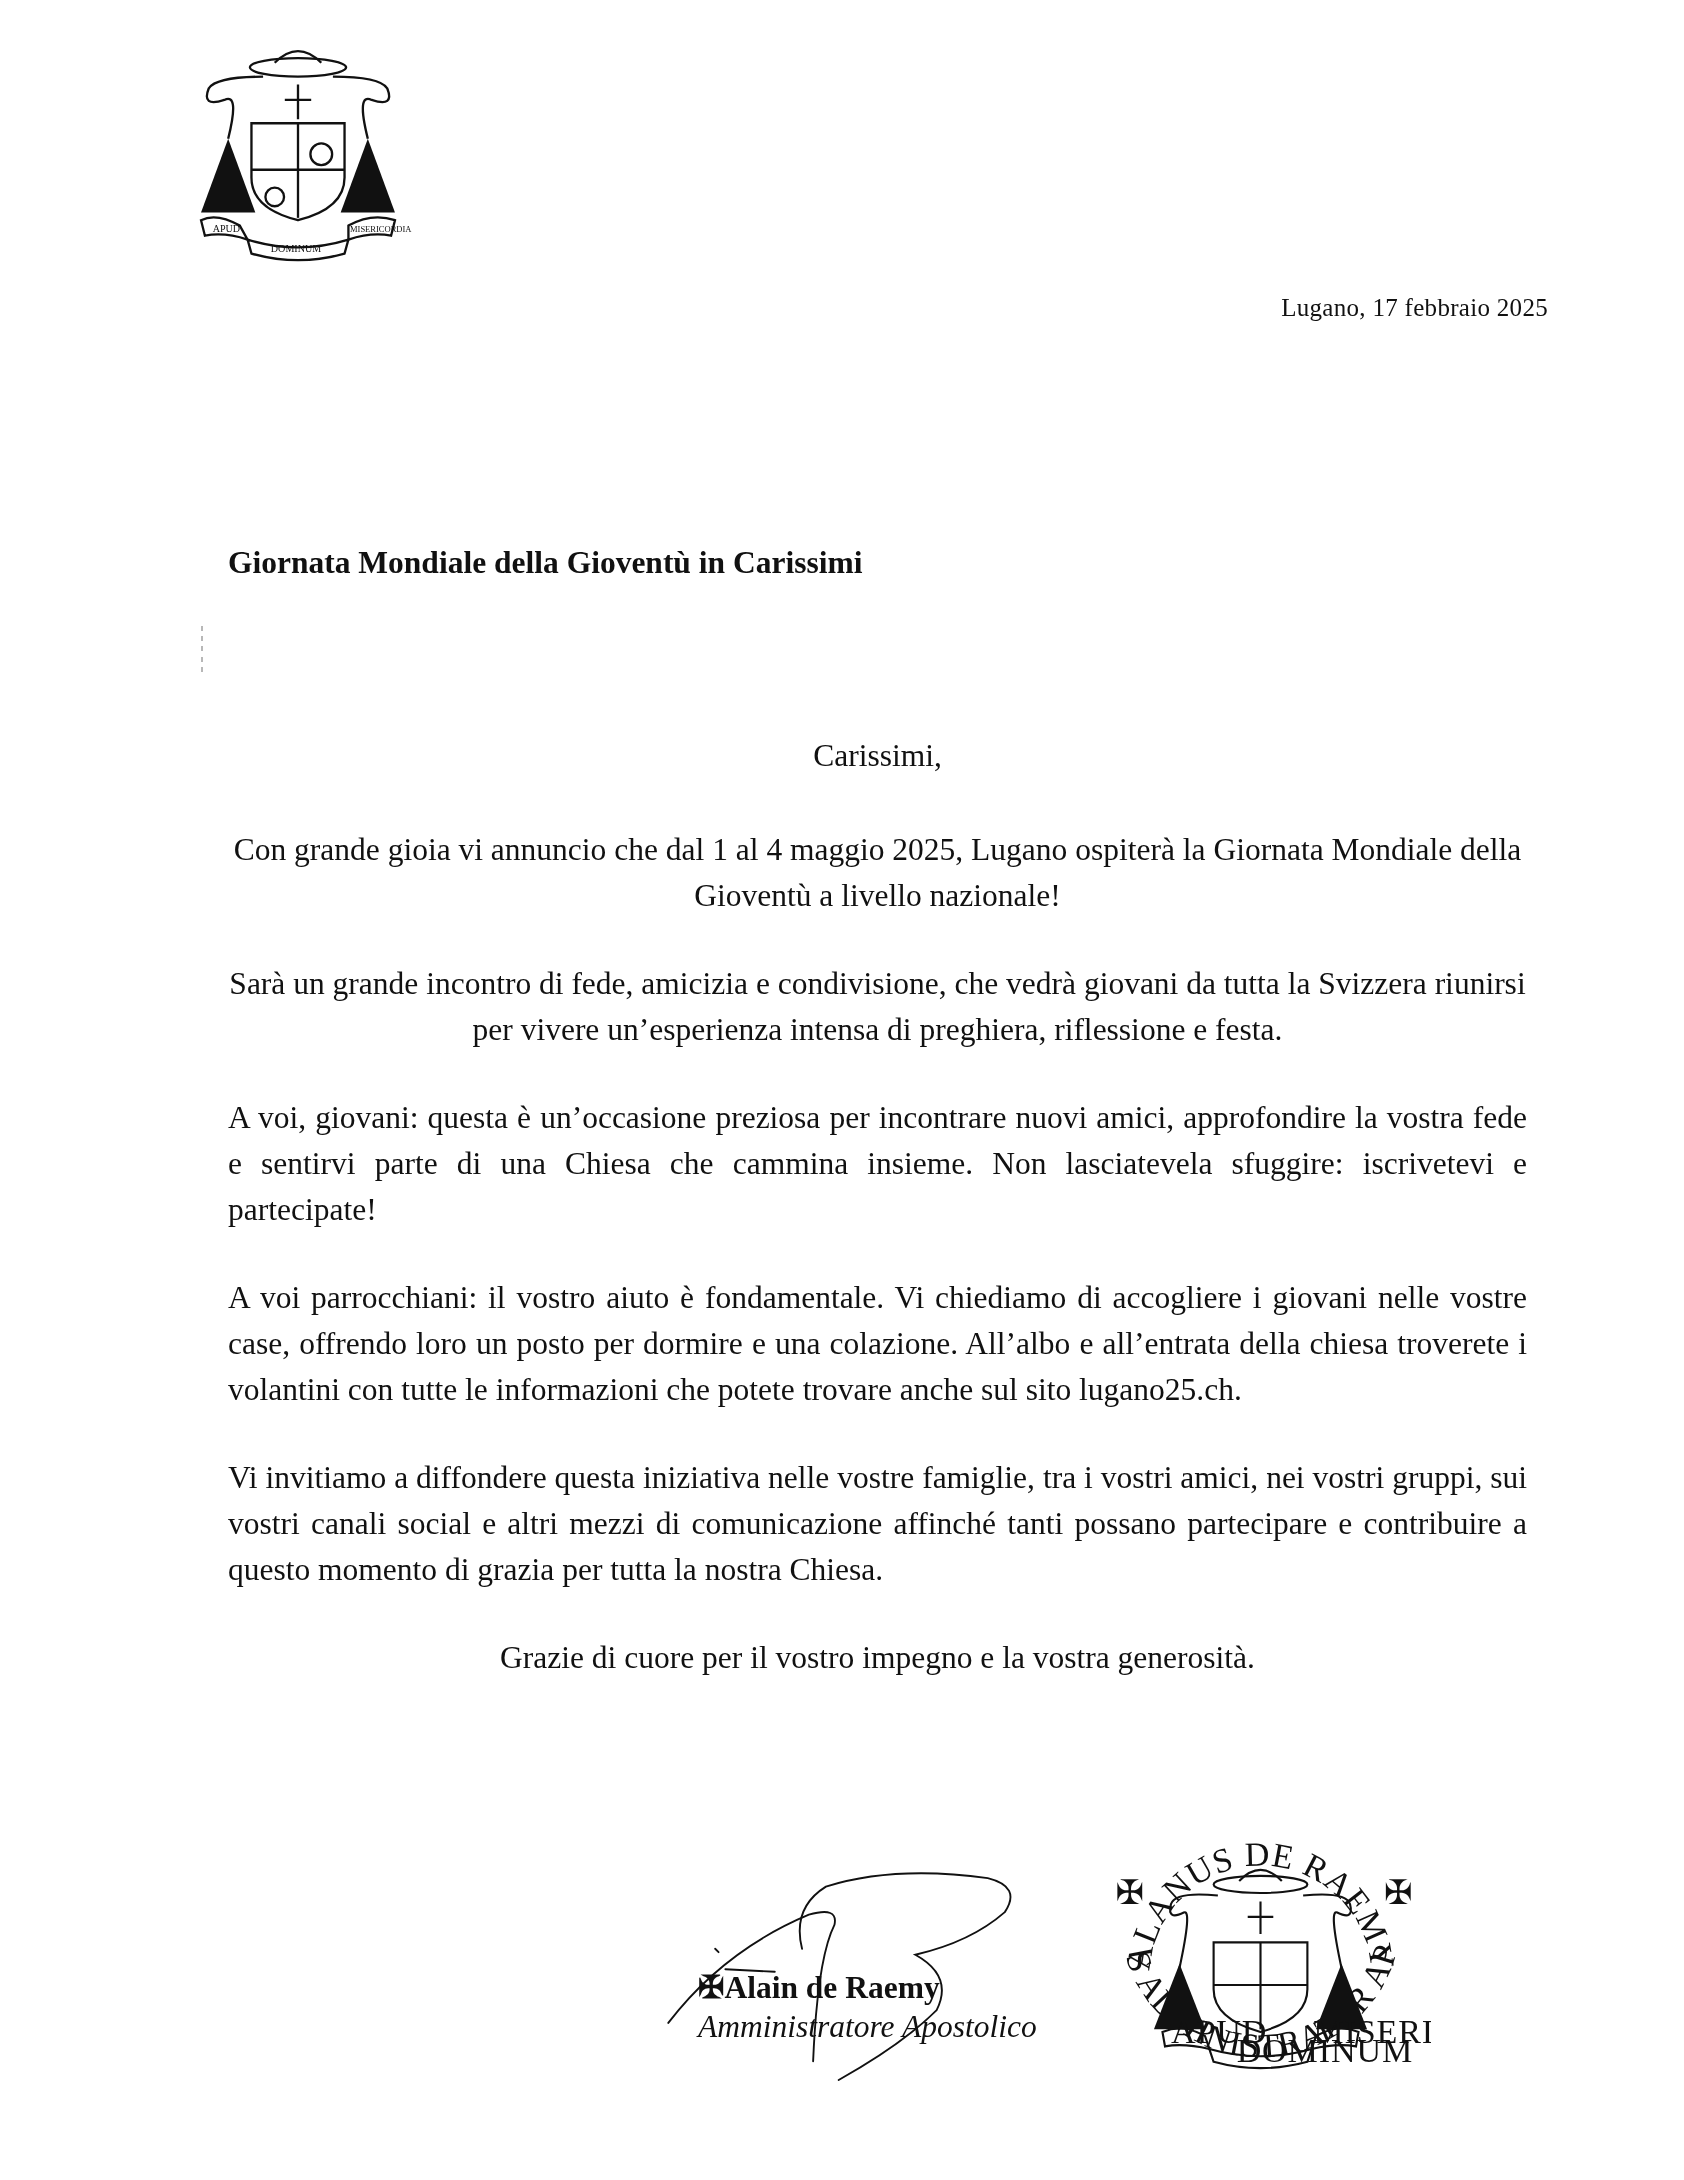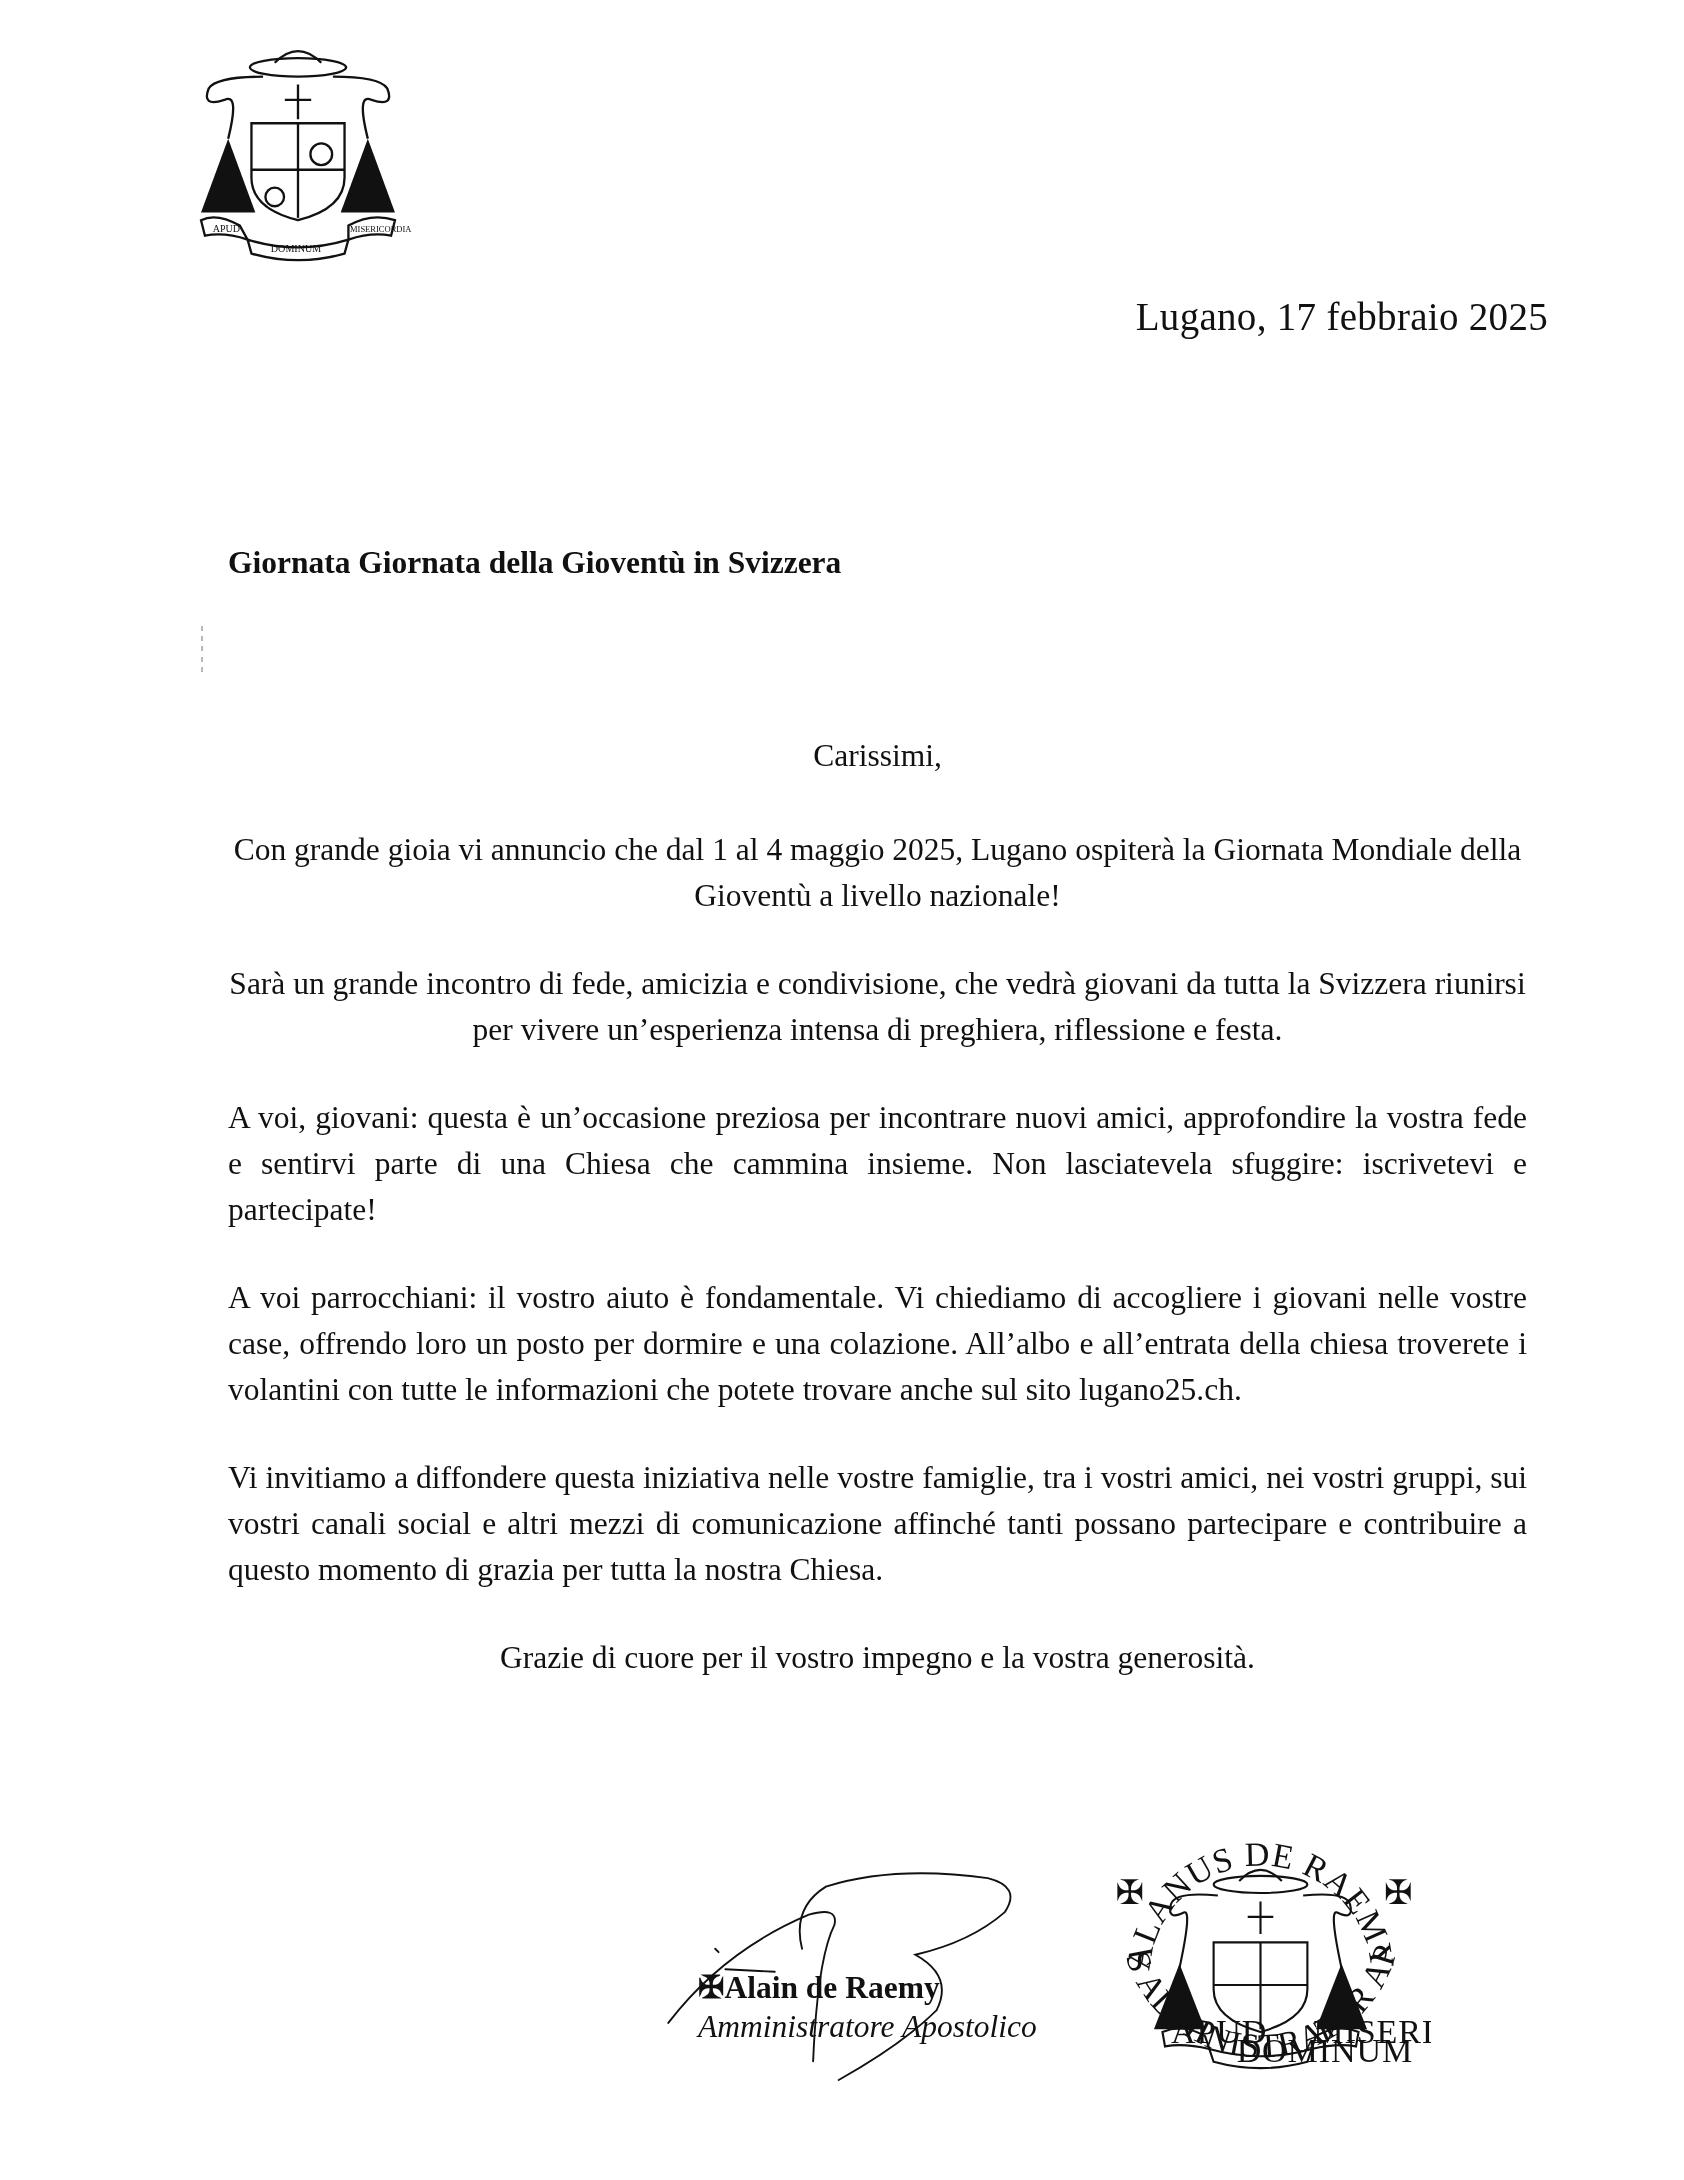--- a/index.html
+++ b/index.html
@@ -1,19 +1,19 @@
 <!DOCTYPE html>
 <html style="font-size:13.6px"><head>
 <meta charset="utf-8">
 <style>
   html, body { margin: 0; padding: 0; background: #ffffff; }
   body { width: 1684px; height: 2181px; position: relative; overflow: hidden;
          font-family: "Liberation Serif", "DejaVu Serif", serif; color: #111111; }
   .crest { position: absolute; left: 170px; top: 34px; width: 256px; height: 256px; }
-  .date { position: absolute; right: 136px; top: 294px; font-size: 39px; letter-spacing: 0.3px; }
+  .date { position: absolute; right: 136px; top: 294px; font-size: 25px; letter-spacing: 0.3px; }
   .subject { position: absolute; left: 228px; top: 545px; font-size: 31.5px; font-weight: bold; }
   .scanmark { position: absolute; left: 201px; top: 626px; width: 1.7px; height: 51px;
               background: repeating-linear-gradient(#888 0 5.1px, transparent 5.1px 10.2px); opacity: .6; }
   .body { position: absolute; left: 228px; width: 1299px; top: 733px; font-size: 31.5px; line-height: 46px; }
   .body p { margin: 0 0 42px 0; text-align: justify; }
   .body p.greet { margin-bottom: 48px; }
   .body p.left { text-align: center; }
   .sigblock { position: absolute; left: 698px; top: 1968px; text-align: left; width: 392px; }
   .signame { font-size: 31.5px; font-weight: bold; line-height: 39px; }
   .sigrole { font-size: 31.5px; font-style: italic; line-height: 39px; }
@@ -53,21 +53,21 @@
   </g>
   <g class="crest-motto">
     <text x="55" y="240" font-size="13">APUD</text>
     <text x="130" y="266" font-size="13">DOMINUM</text>
     <text x="232" y="240" font-size="11">MISERICORDIA</text>
   </g>
 </svg>
 
 <div class="date">Lugano, 17 febbraio 2025</div>
 
-<div class="subject">Giornata Giornata della Gioventù in Svizzera</div>
+<div class="subject">Giornata Mondiale della Gioventù in Carissimi</div>
 
 <div class="scanmark"></div>
 
 <div class="body">
   <p class="greet left">Carissimi,</p>
   <p class="left">Con grande gioia vi annuncio che dal 1 al 4 maggio 2025, Lugano ospiterà la Giornata Mondiale della Gioventù a livello nazionale!</p>
   <p class="left">Sarà un grande incontro di fede, amicizia e condivisione, che vedrà giovani da tutta la Svizzera riunirsi per vivere un’esperienza intensa di preghiera, riflessione e festa.</p>
   <p>A voi, giovani: questa è un’occasione preziosa per incontrare nuovi amici, approfondire la vostra fede e sentirvi parte di una Chiesa che cammina insieme. Non lasciatevela sfuggire: iscrivetevi e partecipate!</p>
   <p>A voi parrocchiani: il vostro aiuto è fondamentale. Vi chiediamo di accogliere i giovani nelle vostre case, offrendo loro un posto per dormire e una colazione. All’albo e all’entrata della chiesa troverete i volantini con tutte le informazioni che potete trovare anche sul sito lugano25.ch.</p>
   <p>Vi invitiamo a diffondere questa iniziativa nelle vostre famiglie, tra i vostri amici, nei vostri gruppi, sui vostri canali social e altri mezzi di comunicazione affinché tanti possano partecipare e contribuire a questo momento di grazia per tutta la nostra Chiesa.</p>

